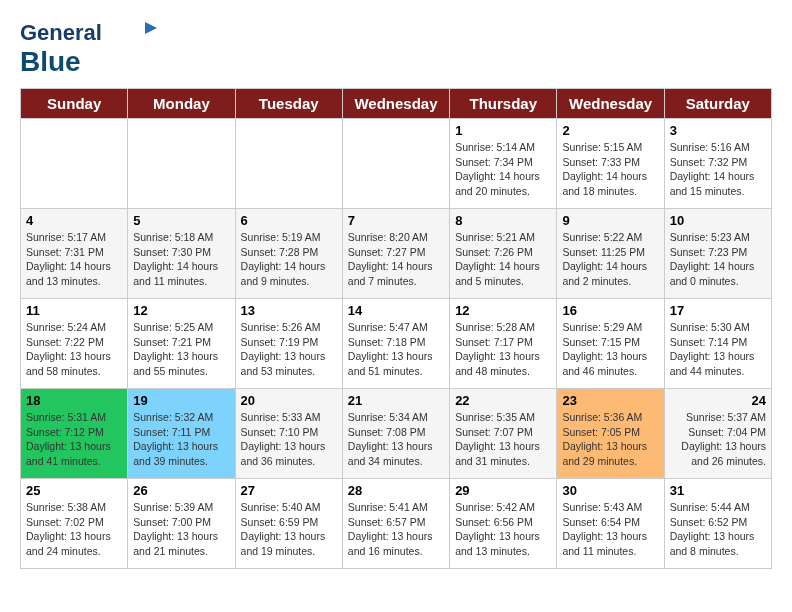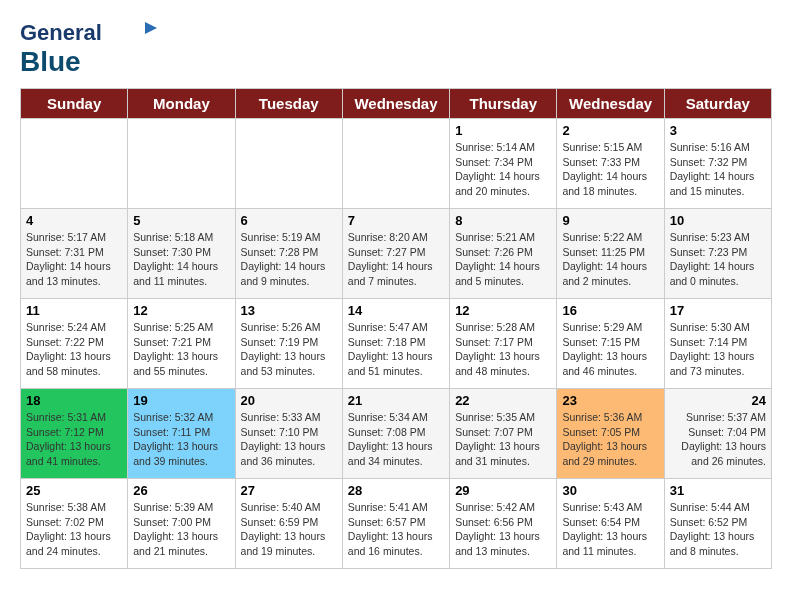--- a/index.html
+++ b/index.html
@@ -241,21 +241,21 @@
           <div class="day-info">Sunrise: 5:29 AM</div>
           <div class="day-info">Sunset: 7:15 PM</div>
           <div class="day-info">Daylight: 13 hours</div>
           <div class="day-info">and 46 minutes.</div>
         </td>
         <td>
           <span class="day-num">17</span>
           <div class="day-info">Sunrise: 5:30 AM</div>
           <div class="day-info">Sunset: 7:14 PM</div>
           <div class="day-info">Daylight: 13 hours</div>
-          <div class="day-info">and 73 minutes.</div>
+          <div class="day-info">and 44 minutes.</div>
         </td>
       </tr>
       <tr>
         <td style="background: #22c55e;">
           <span class="day-num">18</span>
           <div class="day-info">Sunrise: 5:31 AM</div>
           <div class="day-info">Sunset: 7:12 PM</div>
           <div class="day-info">Daylight: 13 hours</div>
           <div class="day-info">and 41 minutes.</div>
         </td>

